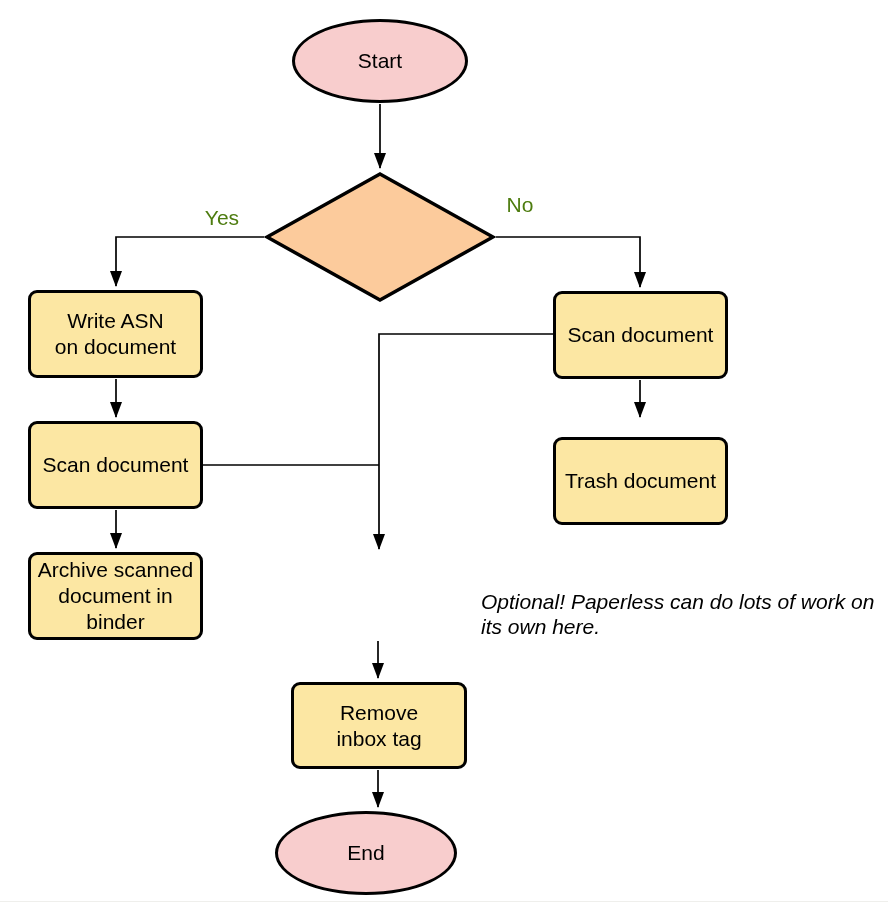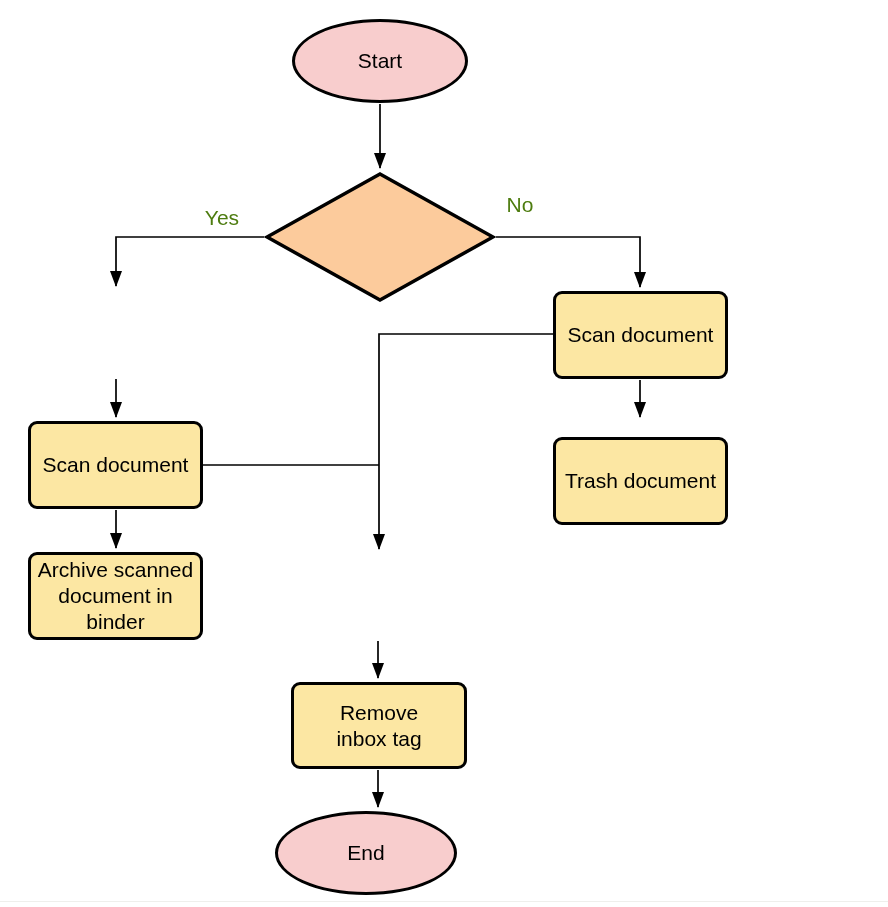--- a/index.html
+++ b/index.html
@@ -138,20 +138,24 @@
   <div class="node terminal n-start">
     <span class="node-label">Start</span>
   </div>
 
   <div class="node decision n-decision">
     <svg class="diamond-shape" viewBox="0 0 232 130" xmlns="http://www.w3.org/2000/svg" preserveAspectRatio="none">
       <polygon class="diamond-poly" points="116,2 229,65 116,128 3,65"></polygon>
     </svg>
   </div>
 
+  <div class="node process n-write-asn">
+    <span class="node-label">Write ASN
+on document</span>
+  </div>
 
   <div class="node process n-scan-left">
     <span class="node-label">Scan document</span>
   </div>
 
   <div class="node process n-archive">
     <span class="node-label">Archive scanned
 document in
 binder</span>
   </div>
@@ -170,16 +174,18 @@
 inbox tag</span>
   </div>
 
   <div class="node terminal n-end">
     <span class="node-label">End</span>
   </div>
 
   <div class="edge-label l-yes">Yes</div>
   <div class="edge-label l-no">No</div>
 
+  <div class="note">Optional! Paperless can do lots of work on
+its own here.</div>
 
   <div class="bottom-rule"></div>
 
 </div>
 
 </body></html>

